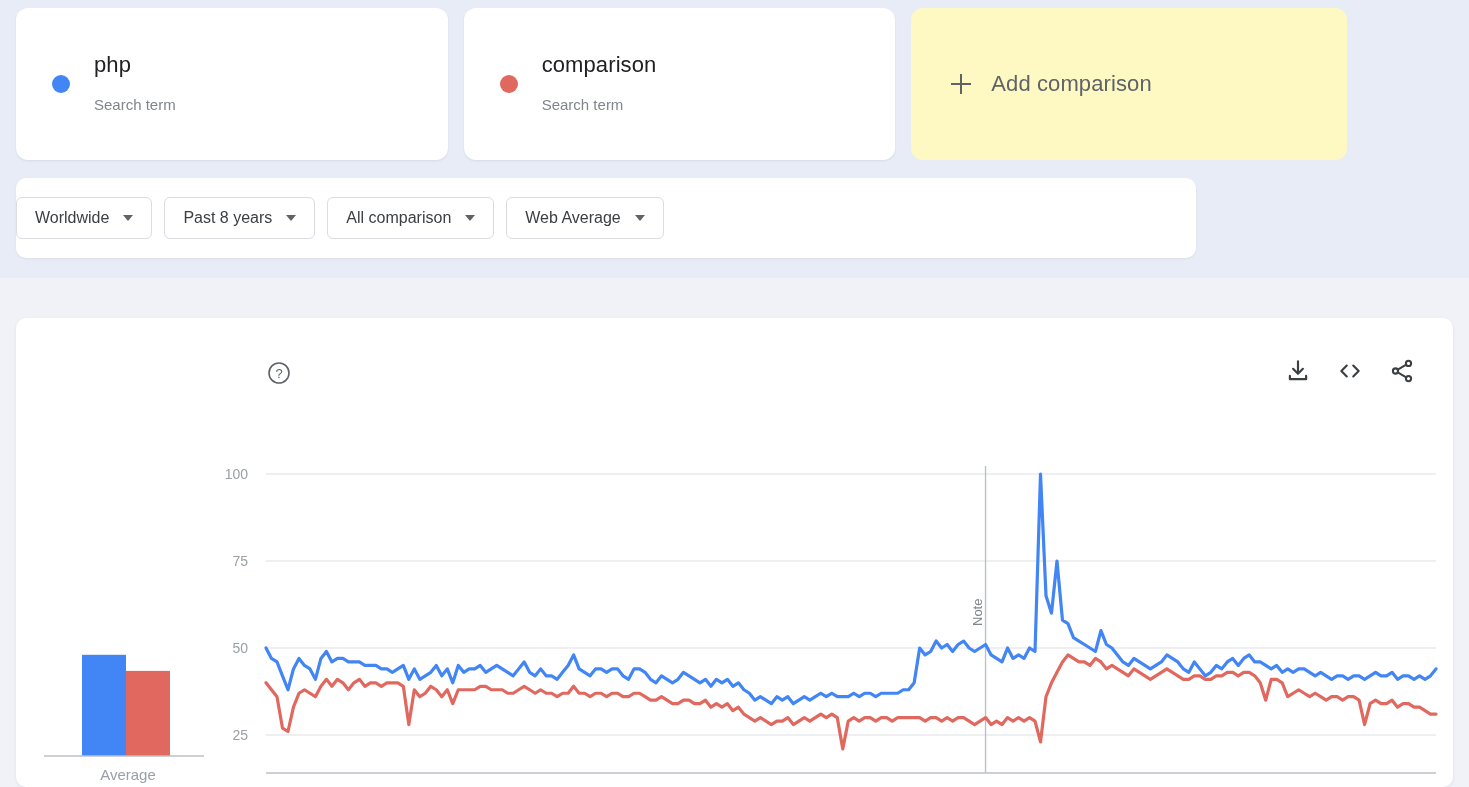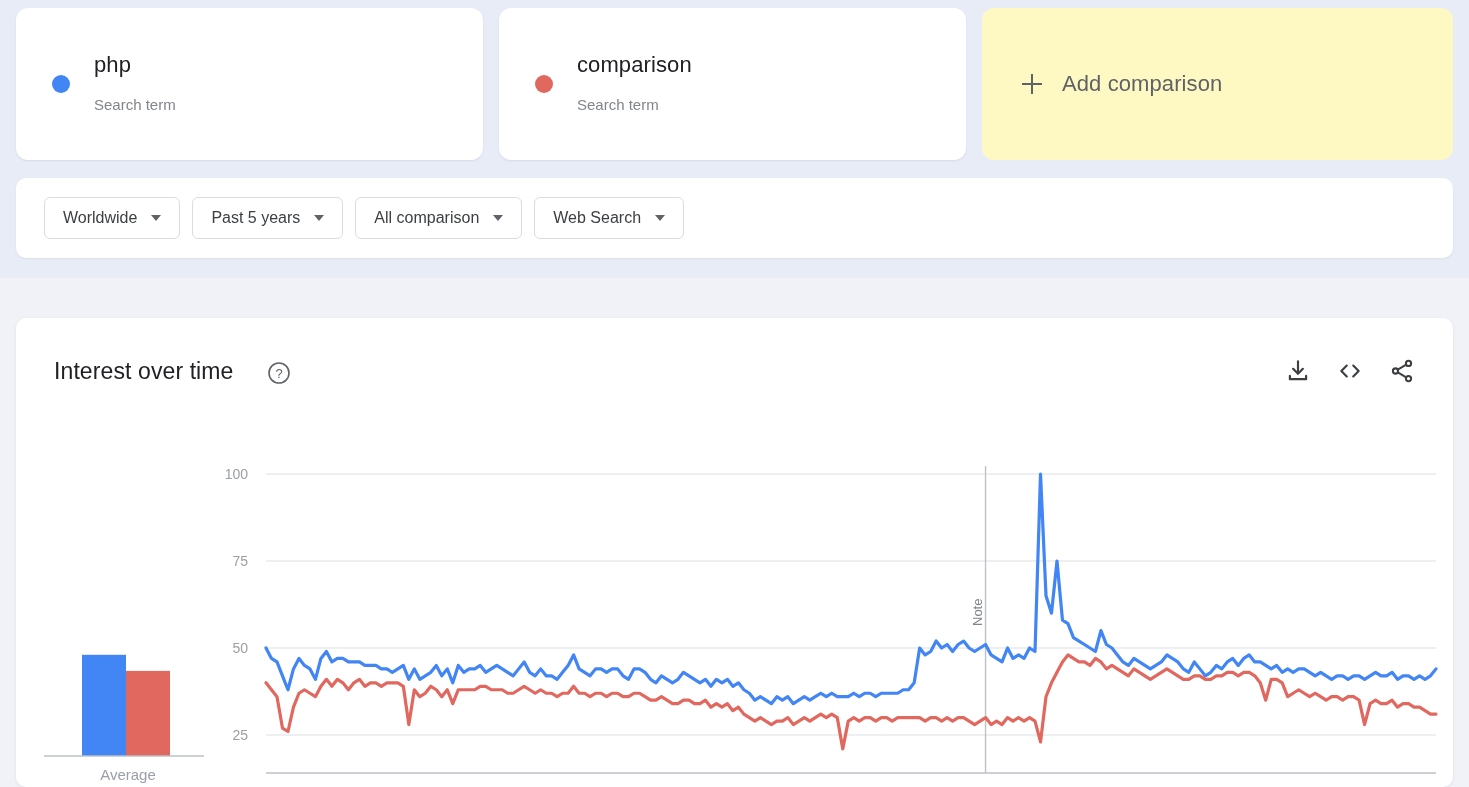--- a/index.html
+++ b/index.html
@@ -30,21 +30,21 @@
     position: absolute;
     left: 0; top: 278px;
     width: 1469px; height: 509px;
     background: #f0f2f7;
   }
 
   
   .terms-row {
     position: absolute;
     left: 16px; top: 8px;
-    width: 1437px; height: 152px;
+    width: 1331px; height: 152px;
     display: flex;
     gap: 16px;
   }
   .term-card {
     flex: 1;
     background: #ffffff;
     border-radius: 12px;
     display: flex;
     align-items: center;
     padding-left: 36px;
@@ -95,26 +95,25 @@
   .add-label {
     font-size: 22px;
     color: #5f6368;
     letter-spacing: 0.1px;
   }
 
   
   .filter-bar {
     position: absolute;
     left: 16px; top: 178px;
-    width: 1437px; height: 80px;
+    width: 1180px; height: 80px;
     background: #ffffff;
     border-radius: 10px;
     display: flex;
     align-items: center;
-    padding-left: 28px;
     gap: 12px;
     box-shadow: 0 1px 2px rgba(60,64,67,0.08);
   }
   .filter-chip {
     height: 42px;
     border: 1px solid #dadce0;
     border-radius: 6px;
     display: flex;
     align-items: center;
     padding: 0 18px;
@@ -210,37 +209,36 @@
       <span class="add-label">Add comparison</span>
     </div>
   </div>
 
   <div class="filter-bar">
     <div class="filter-chip">
       <span class="filter-chip-label">Worldwide</span>
       <span class="caret"></span>
     </div>
     <div class="filter-chip">
-      <span class="filter-chip-label">Past 5 years</span>
+      <span class="filter-chip-label">Past 8 years</span>
       <span class="caret"></span>
     </div>
     <div class="filter-chip">
       <span class="filter-chip-label">All comparison</span>
       <span class="caret"></span>
     </div>
     <div class="filter-chip">
-      <span class="filter-chip-label">Web Search</span>
+      <span class="filter-chip-label">Web Average</span>
       <span class="caret"></span>
     </div>
   </div>
 
   <div class="chart-card">
 
     <div class="chart-head">
-      <div class="chart-title">Interest over time</div>
 
       <span class="help-icon">
         <svg width="24" height="24" viewBox="0 0 24 24">
           <circle cx="12" cy="12" r="10" fill="none" stroke="#5f6368" stroke-width="1.6"></circle>
           <text x="12" y="17" text-anchor="middle" font-size="13" fill="#5f6368" font-family="Liberation Sans, sans-serif">?</text>
         </svg>
       </span>
 
       <div class="chart-actions">
         <span class="act-icon">

